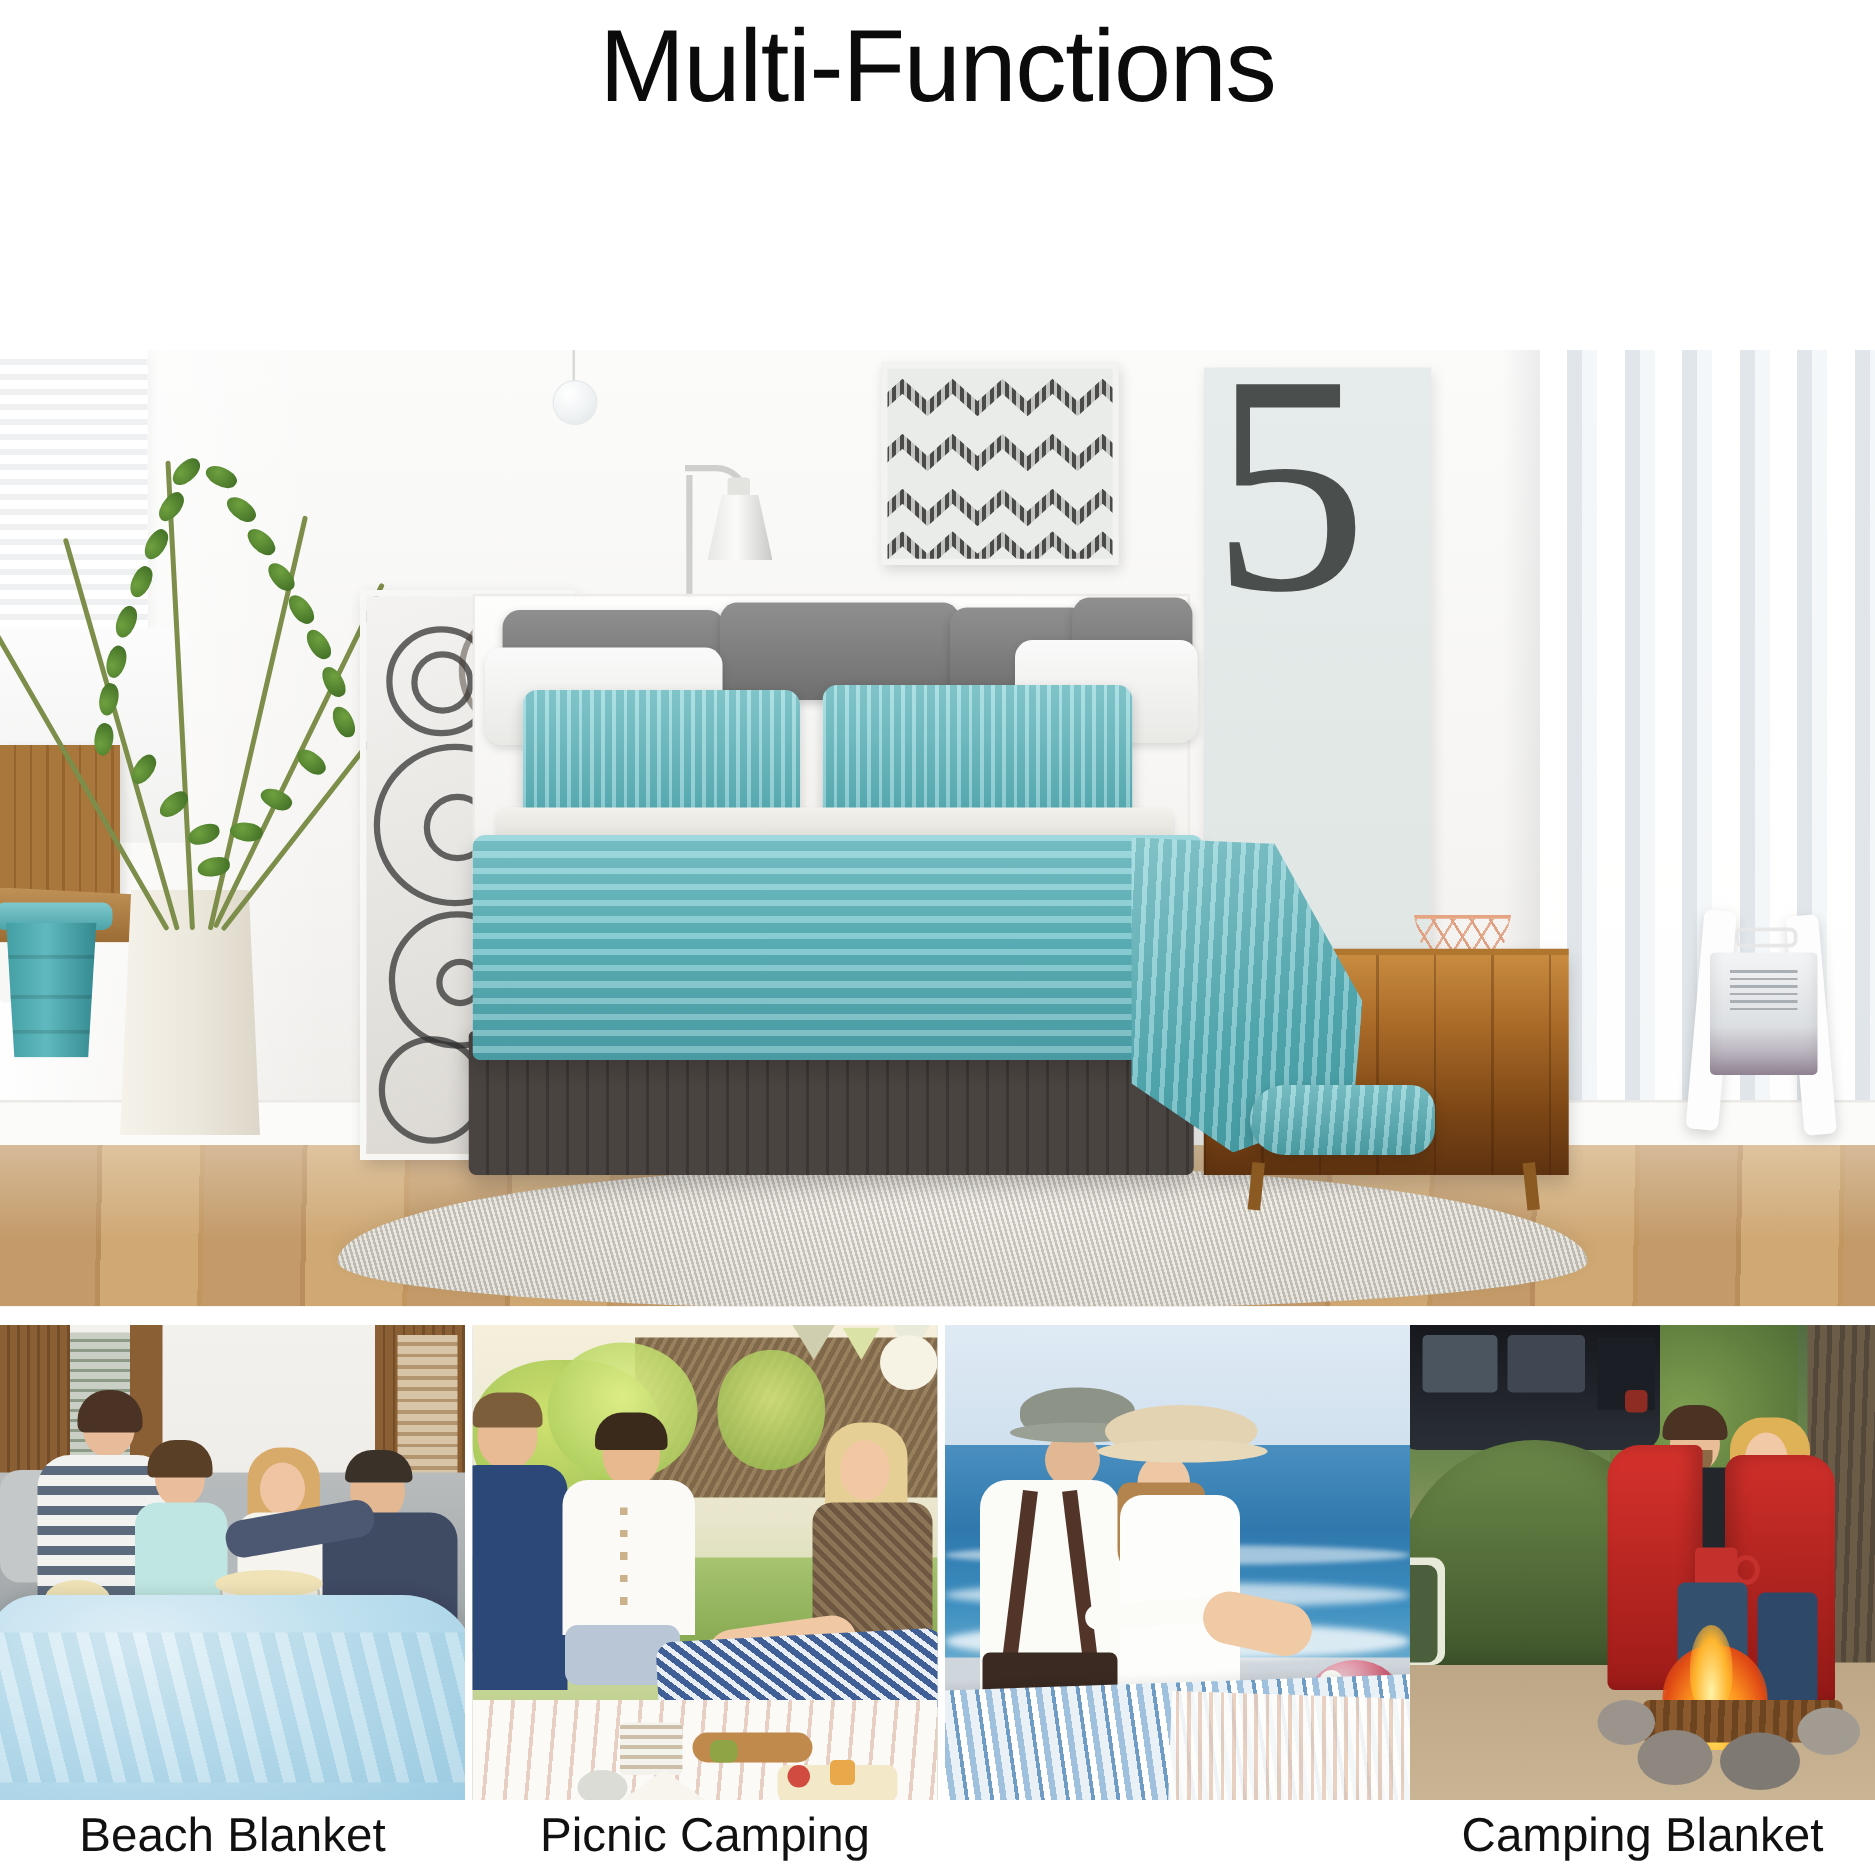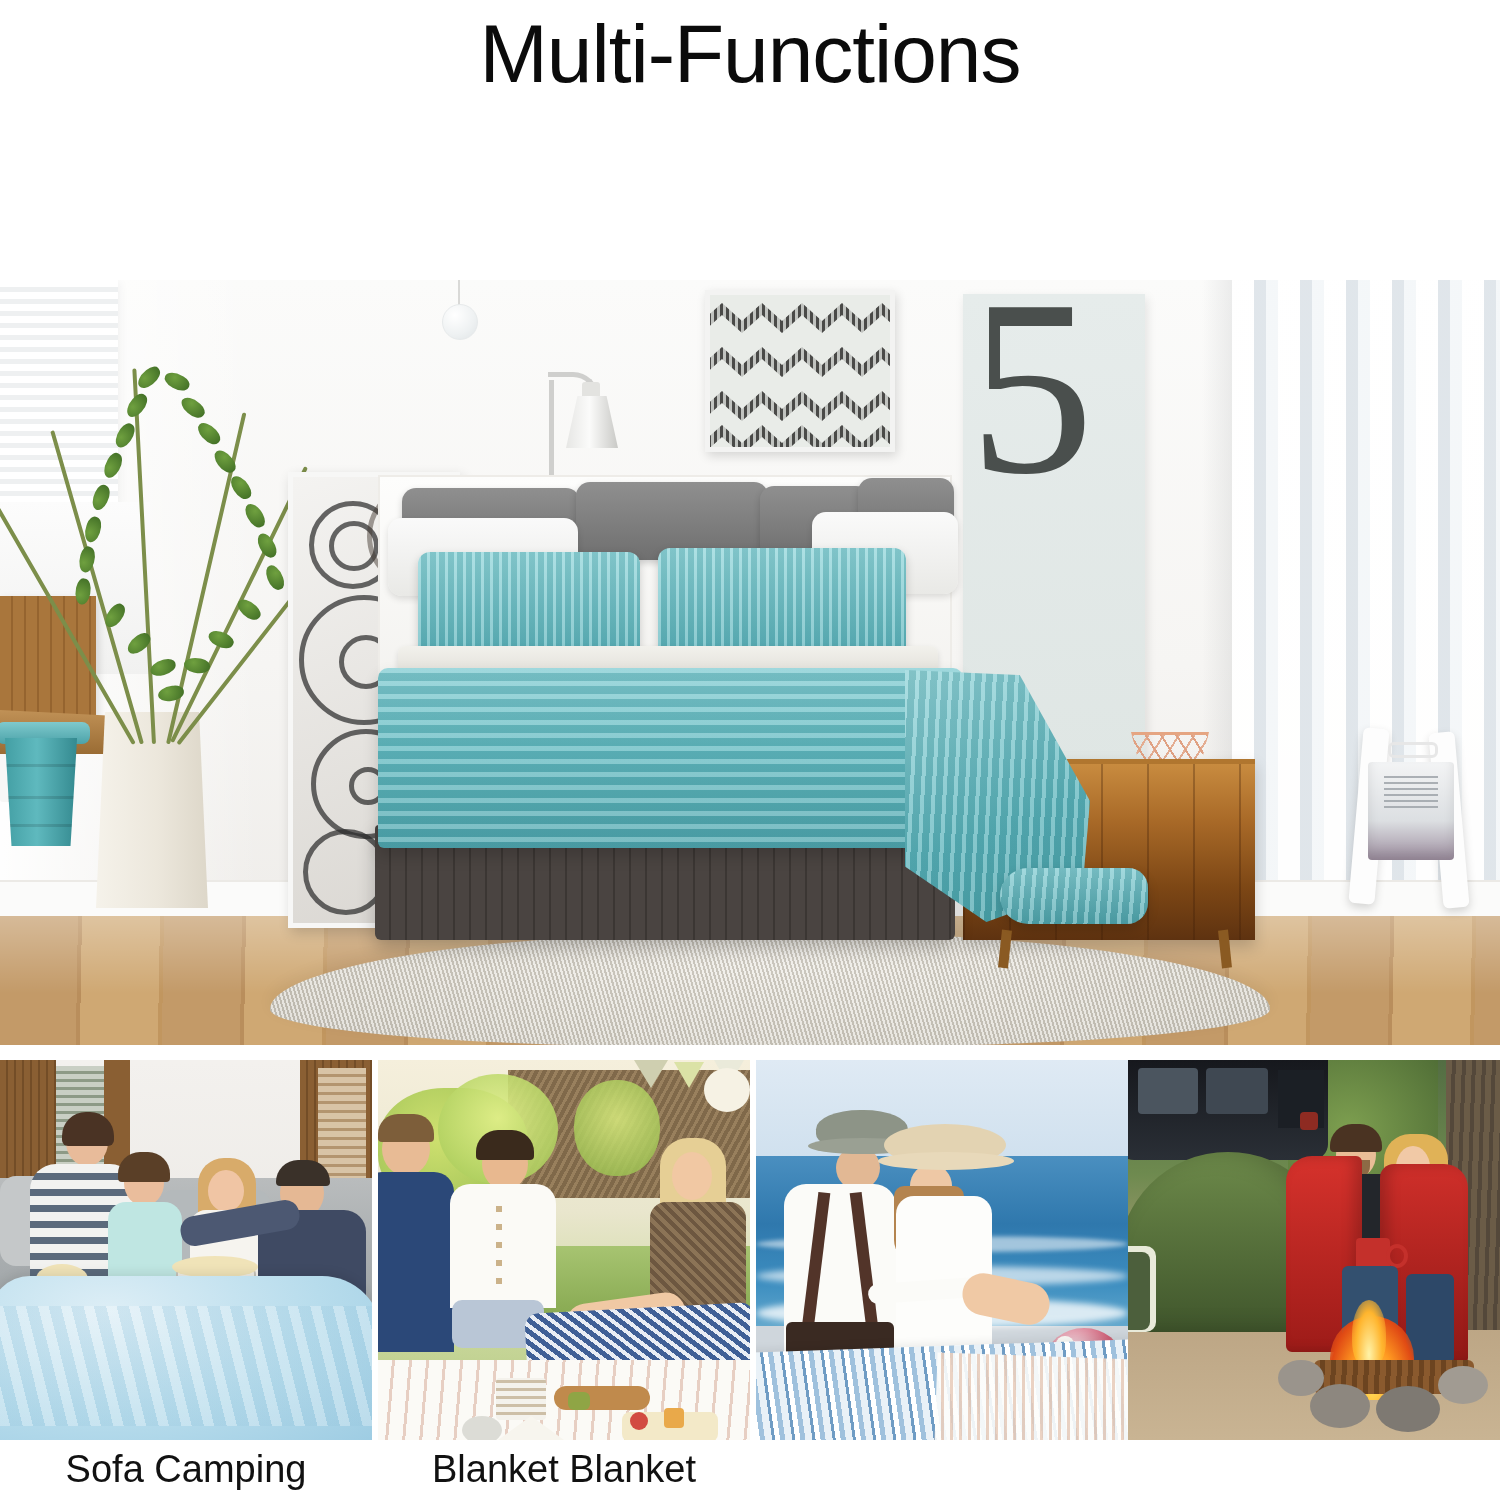--- a/index.html
+++ b/index.html
@@ -520,17 +520,18 @@
       <div class="abs" style="left:186px;top:300px;width:160px;height:34px;background:repeating-linear-gradient(92deg,#8a5a2e 0 6px,#6c4420 6px 11px);border-radius:6px;"></div>
       <div class="abs" style="left:150px;top:300px;width:46px;height:36px;border-radius:50%;background:#9a948c;"></div>
       <div class="abs" style="left:182px;top:324px;width:60px;height:44px;border-radius:50%;background:#8d877f;"></div>
       <div class="abs" style="left:248px;top:326px;width:64px;height:46px;border-radius:50%;background:#7e7972;"></div>
       <div class="abs" style="left:310px;top:306px;width:50px;height:38px;border-radius:50%;background:#a19b92;"></div>
     </div>
 
   </div>
 
   <div class="captions">
-    <div class="cap c1">Sofa Camping</div>
-    <div class="cap c2">Blanket Blanket</div>
+    <div class="cap c1">Beach Blanket</div>
+    <div class="cap c2">Picnic Camping</div>
+    <div class="cap c4">Camping Blanket</div>
   </div>
 
 </div>
 
 </body></html>

